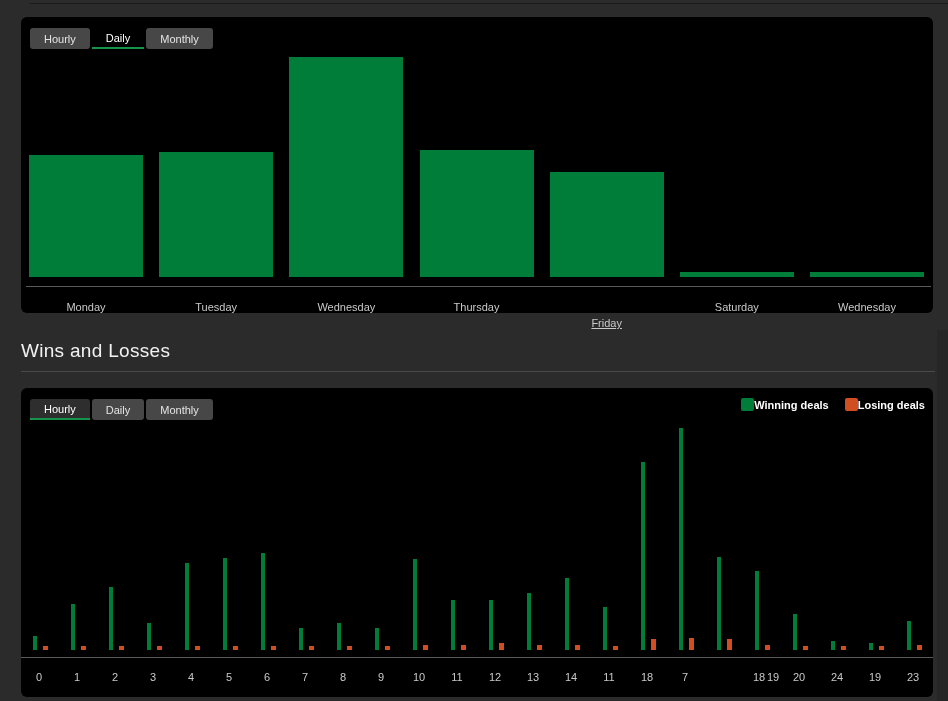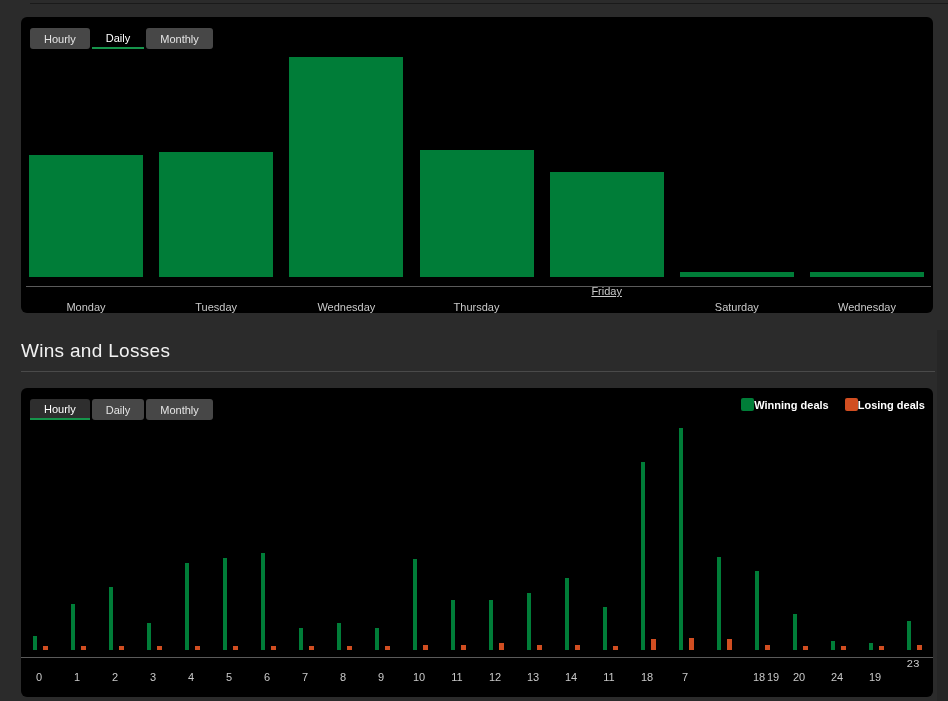--- a/index.html
+++ b/index.html
@@ -81,21 +81,21 @@
   <div class="plot">
       <div class="dbar" style="left: 8px; height: 122px; background: rgb(0, 125, 56);"></div>
       <div class="x-label" style="left: 65px; top: 284px;">Monday</div>
       <div class="dbar" style="left: 138.17px; height: 125px; background: rgb(0, 125, 56);"></div>
       <div class="x-label" style="left: 195.17px; top: 284px;">Tuesday</div>
       <div class="dbar" style="left: 268.34px; height: 220px; background: rgb(0, 125, 56);"></div>
       <div class="x-label" style="left: 325.34px; top: 284px;">Wednesday</div>
       <div class="dbar" style="left: 398.51px; height: 127px; background: rgb(0, 125, 56);"></div>
       <div class="x-label" style="left: 455.51px; top: 284px;">Thursday</div>
       <div class="dbar" style="left: 528.68px; height: 105px; background: rgb(0, 125, 56);"></div>
-      <div class="x-label" style="left: 585.68px; top: 268px; text-decoration: underline;">Friday</div>
+      <div class="x-label" style="left: 585.68px; top: 300px; text-decoration: underline;">Friday</div>
       <div class="dbar" style="left: 658.85px; height: 5px; background: rgb(0, 125, 56);"></div>
       <div class="x-label" style="left: 715.85px; top: 284px;">Saturday</div>
       <div class="dbar" style="left: 789.02px; height: 5px; background: rgb(0, 125, 56);"></div>
       <div class="x-label" style="left: 846.02px; top: 284px;">Wednesday</div>
     </div>
   <div class="axis-line"></div>
 </div>
 
 <div class="section-title">Wins and Losses</div>
 <div class="divider"></div>
@@ -181,16 +181,16 @@
       <div class="hbar-loss" style="left: 782px; height: 4px; background: rgb(209, 78, 33);"></div>
       <div class="x-label" style="left: 778px; top: 283px;">20</div>
       <div class="hbar-win" style="left: 810px; height: 9px; background: rgb(0, 125, 56);"></div>
       <div class="hbar-loss" style="left: 820px; height: 4px; background: rgb(209, 78, 33);"></div>
       <div class="x-label" style="left: 816px; top: 283px;">24</div>
       <div class="hbar-win" style="left: 848px; height: 7px; background: rgb(0, 125, 56);"></div>
       <div class="hbar-loss" style="left: 858px; height: 4px; background: rgb(209, 78, 33);"></div>
       <div class="x-label" style="left: 854px; top: 283px;">19</div>
       <div class="hbar-win" style="left: 886px; height: 29px; background: rgb(0, 125, 56);"></div>
       <div class="hbar-loss" style="left: 896px; height: 5px; background: rgb(209, 78, 33);"></div>
-      <div class="x-label" style="left: 892px; top: 270px; font-family: Liberation Mono, monospace;">23</div>
+      <div class="x-label" style="left: 892px; top: 283px;">23</div>
     </div>
   <div class="axis-line"></div>
 </div>
 
 </body></html>

